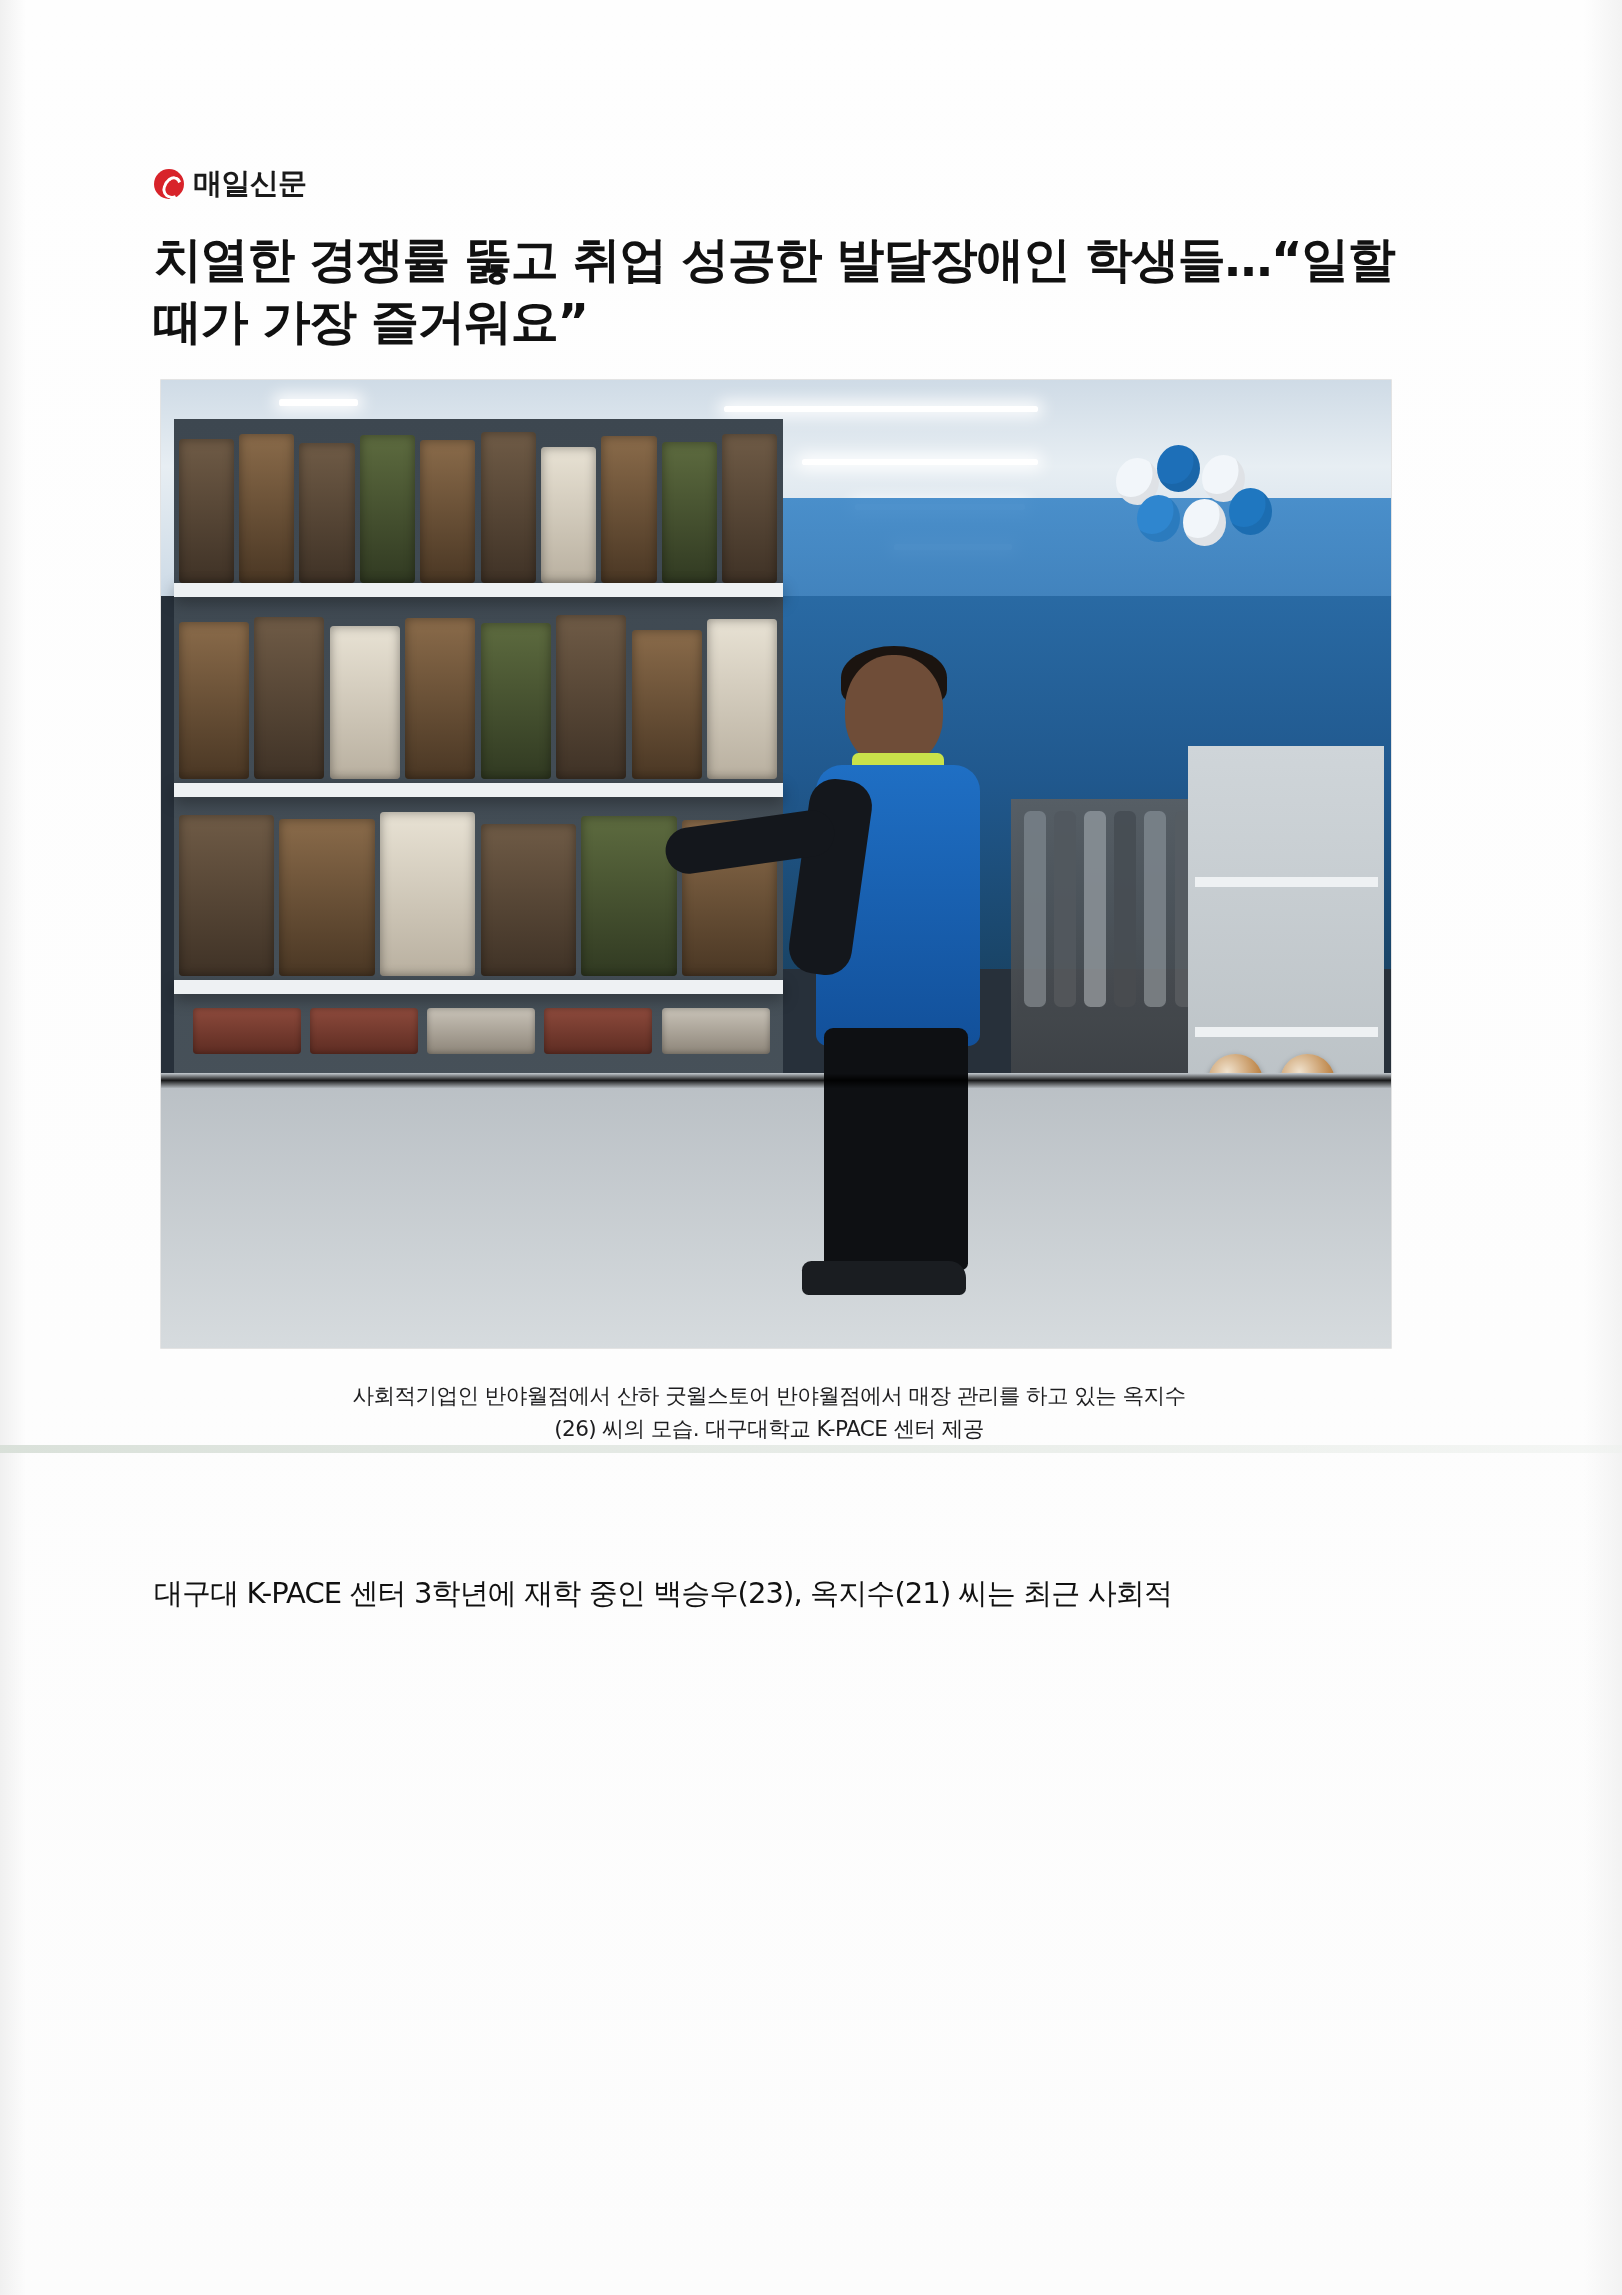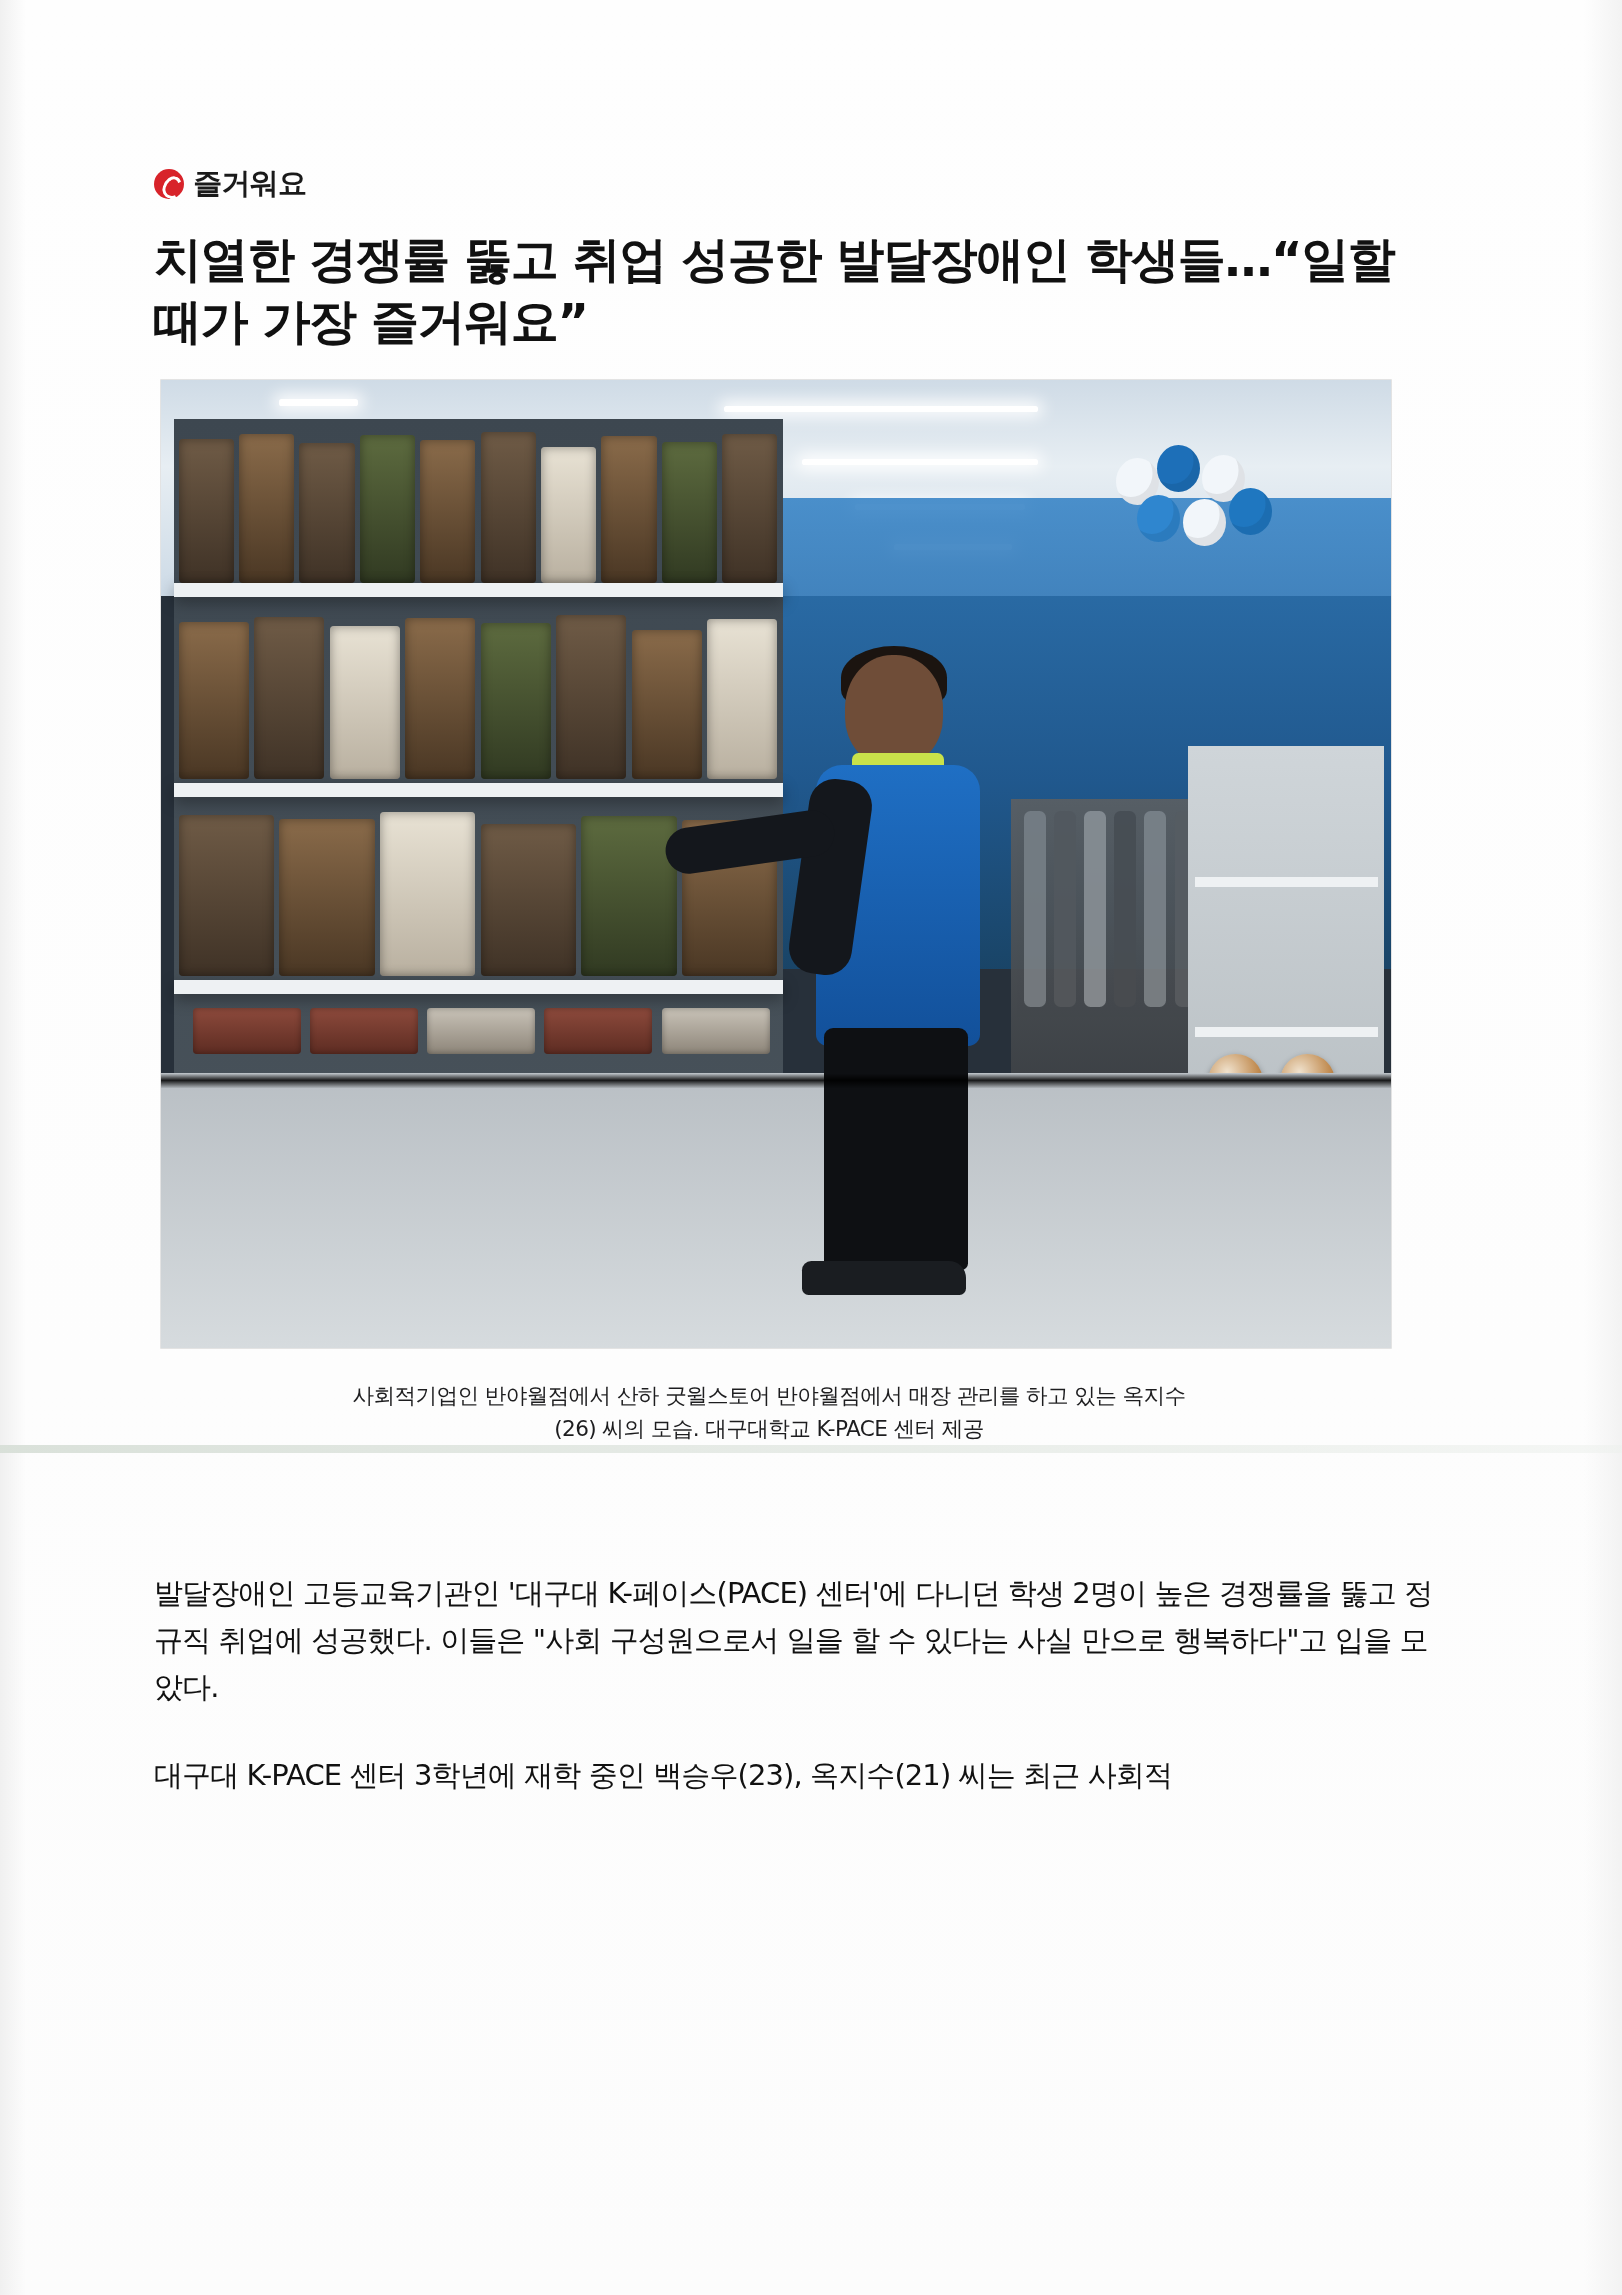--- a/index.html
+++ b/index.html
@@ -310,21 +310,21 @@
 <body>
 
 <div class="page">
   <div class="scan-edge-left"></div>
   <div class="scan-edge-right"></div>
 
   <div class="content">
 
     <div class="masthead">
       <span class="logo-mark"></span>
-      <span class="logo-text">즐거워요</span>
+      <span class="logo-text">매일신문</span>
     </div>
 
     <h1 class="headline">치열한 경쟁률 뚫고 취업 성공한 발달장애인 학생들…“일할 때가 가장 즐거워요”</h1>
 
 
 
     <figure>
       <div class="photo">
         <div class="ceiling">
           <span class="light" style="left:563px;top:26px;width:314px;"></span>
@@ -449,20 +449,19 @@
         <div class="scan-band"></div>
       </div>
 
       <figcaption>
         <span>사회적기업인 반야월점에서 산하 굿윌스토어 반야월점에서 매장 관리를 하고 있는 옥지수</span><br>
         <span>(26) 씨의 모습. 대구대학교 K-PACE 센터 제공</span>
       </figcaption>
     </figure>
 
     <div class="body-copy">
-      <p>발달장애인 고등교육기관인 '대구대 K-페이스(PACE) 센터'에 다니던 학생 2명이 높은 경쟁률을 뚫고 정규직 취업에 성공했다. 이들은 "사회 구성원으로서 일을 할 수 있다는 사실 만으로 행복하다"고 입을 모았다.</p>
       <p>대구대 K-PACE 센터 3학년에 재학 중인 백승우(23), 옥지수(21) 씨는 최근 사회적</p>
     </div>
 
   </div>
   <div class="scan-band-wide"></div>
 </div>
 
 
 </body></html>

